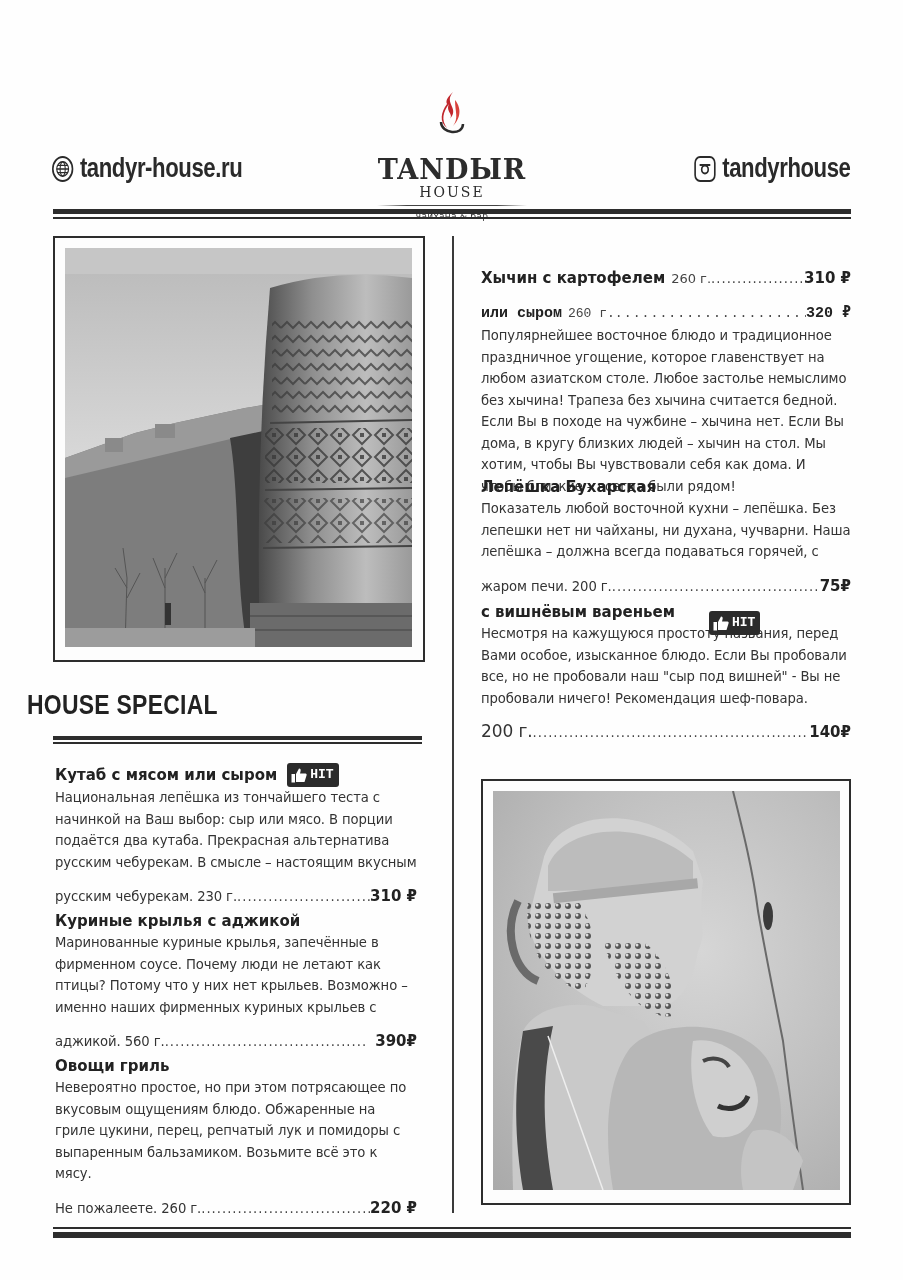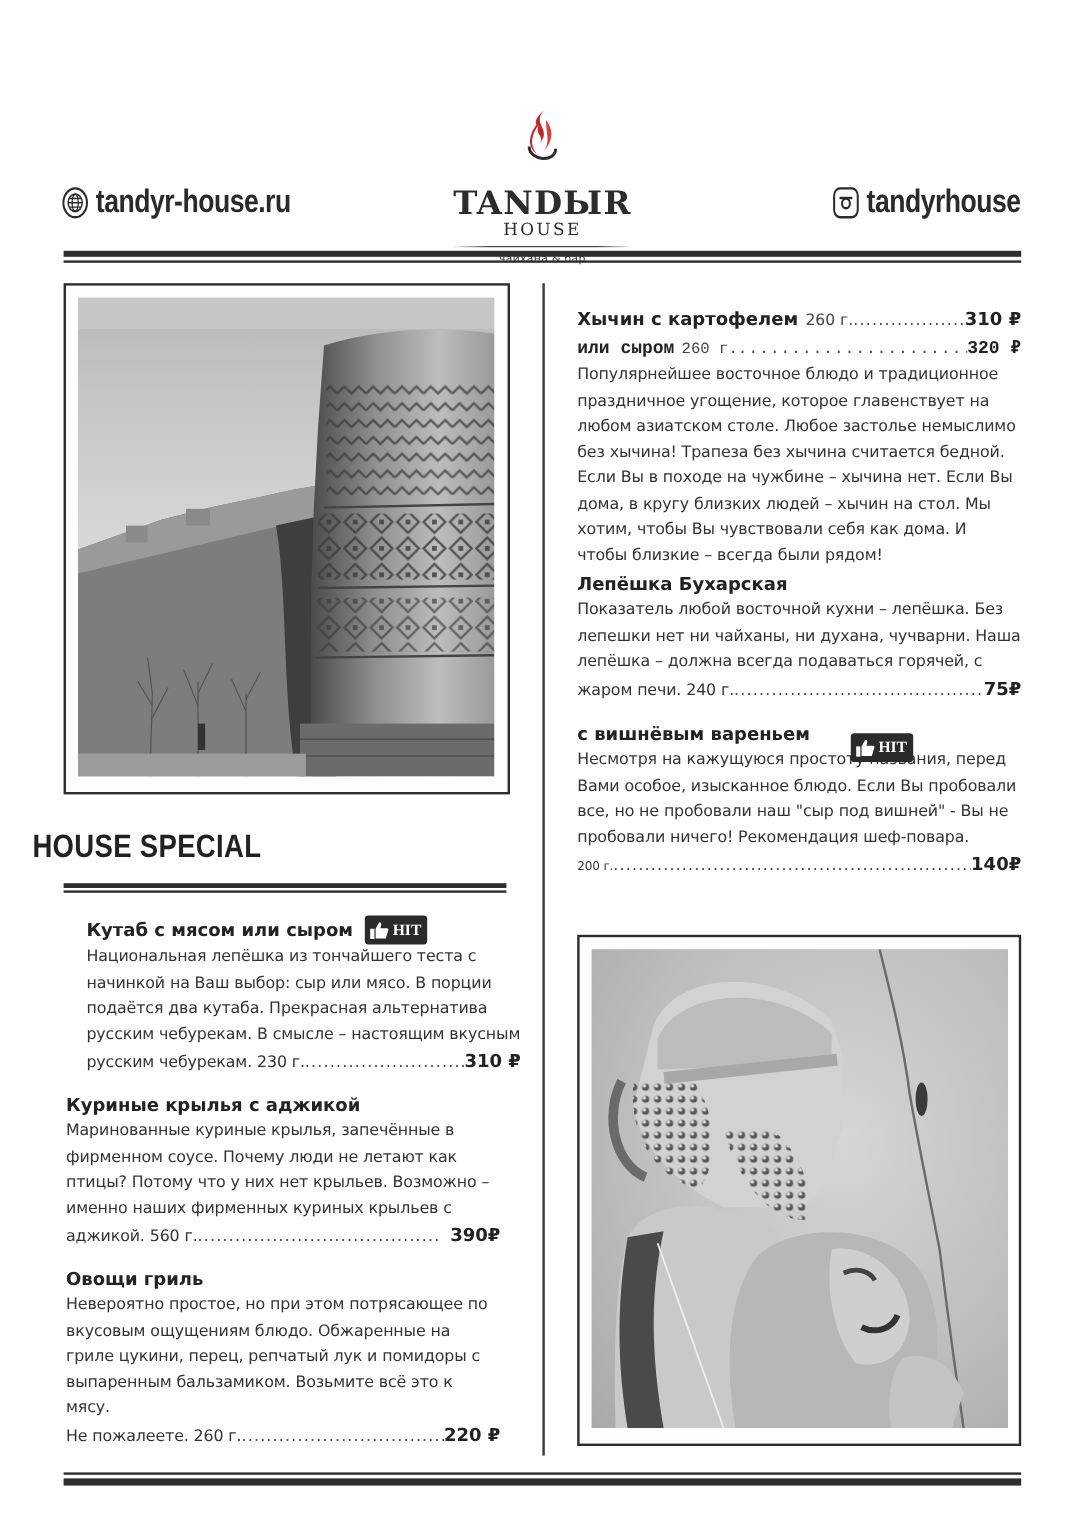--- a/index.html
+++ b/index.html
@@ -30,28 +30,28 @@
 
     .vdivider { position: absolute; left: 452px; top: 236px; width: 2px; height: 977px; background: #3a3a3a; }
 
     
     .section-title { position: absolute; left: 27px; top: 690px; font-family: "Liberation Sans", sans-serif;
       font-weight: bold; font-size: 27px; color: #222; transform: scaleX(0.85); transform-origin: left center; letter-spacing: 0.3px; }
 
     .item { position: absolute; font-family: "DejaVu Sans", sans-serif; }
     .item-name { font-weight: bold; font-size: 15px; color: #222; line-height: 22px; display: flex; align-items: center; }
     .item-desc { font-size: 13.2px; color: #333; line-height: 21.5px; letter-spacing: -0.1px; }
-    .price-line { display: flex; align-items: baseline; font-size: 13.2px; color: #333; line-height: 22px; white-space: nowrap; }
+    .price-line { display: flex; align-items: baseline; font-size: 13.2px; color: #333; line-height: 22px; white-space: nowrap; margin-top: 12px; }
     .price-line .dots { flex: 1; overflow: hidden; white-space: nowrap; letter-spacing: 1px; color: #444; }
     .price-line .dots::after { content: "........................................................................................................................................................................"; }
     .price { font-weight: bold; font-size: 15px; color: #222; }
     .weight { font-weight: normal; font-size: 13px; color: #444; margin-left: 6px; }
 
     .hit-badge { display: inline-flex; align-items: center; gap: 3px; background: #2b2b2b; color: #fff;
-      border-radius: 3px; padding: 2px 5px 2px 4px; height: 24px; font-family: Liberation Serif, serif;
+      border-radius: 3px; padding: 2px 5px 2px 4px; height: 24px; font-family: Liberation Mono, monospace;
       font-weight: bold; font-size: 13px; margin-left: 10px; }
   </style>
 </head>
 <body>
 
 <div class="site-link" style="left:52px;">
   <span class="ico-circle">
     <svg width="18" height="18" viewBox="0 0 20 20">
         <circle cx="10" cy="10" r="8" fill="none" stroke="#2a2a2a" stroke-width="1.6"></circle>
         <ellipse cx="10" cy="10" rx="3.5" ry="8" fill="none" stroke="#2a2a2a" stroke-width="1.4"></ellipse>
@@ -136,21 +136,21 @@
     </svg>
   </div>
 </div>
 
 <div class="vdivider"></div>
 
 <div class="section-title">HOUSE SPECIAL</div>
 <div class="rule-thick" style="left:53px; width:369px; top:736px; height:4px;"></div>
 <div class="rule-thin" style="left:53px; width:369px; top:742px; height:1.5px;"></div>
 
-<div class="item" style="left:72px; top:763px; width:362px;">
+<div class="item" style="left:55px; top:763px; width:362px;">
   <div class="item-name">
     <span>Кутаб с мясом или сыром</span>
     <span class="hit-badge">
       <svg width="16" height="16" viewBox="0 0 16 16">
           <rect x="0.5" y="7" width="3.5" height="8.5" fill="#fff"></rect>
           <path d="M5 7 L8 1.5 C9.5 1.5 10 2.5 9.5 4.5 L9 6.5 L14.5 6.5 C15.5 6.5 16 7.5 15.5 8.5 L13.5 15 L5 15 Z" fill="#fff"></path>
         </svg>
       <span>HIT</span>
     </span>
   </div>
@@ -201,42 +201,42 @@
   </div>
   <div class="item-desc">Популярнейшее восточное блюдо и традиционное праздничное угощение, которое главенствует на любом азиатском столе. Любое застолье немыслимо без хычина! Трапеза без хычина считается бедной. Если Вы в походе на чужбине – хычина нет. Если Вы дома, в кругу близких людей – хычин на стол. Мы хотим, чтобы Вы чувствовали себя как дома. И чтобы близкие – всегда были рядом!</div>
 </div>
 
 <div class="item" style="left:481px; top:476px; width:370px;">
   <div class="item-name">
       <span>Лепёшка Бухарская</span>
     </div>
   <div class="item-desc">Показатель любой восточной кухни – лепёшка. Без лепешки нет ни чайханы, ни духана, чучварни. Наша лепёшка – должна всегда подаваться горячей, с</div>
   <div class="price-line">
-    <span class="item-desc">жаром печи. 240 г.</span>
+    <span class="item-desc">жаром печи. 200 г.</span>
     <span class="dots"></span>
     <span class="price">75₽</span>
   </div>
 </div>
 
 <div class="item" style="left:481px; top:601px; width:370px;">
   <div class="item-name" style="position:relative;">
     <span class="hit-badge" style="position:absolute; left:218px; top:10px;">
       <svg width="16" height="16" viewBox="0 0 16 16">
           <rect x="0.5" y="7" width="3.5" height="8.5" fill="#fff"></rect>
           <path d="M5 7 L8 1.5 C9.5 1.5 10 2.5 9.5 4.5 L9 6.5 L14.5 6.5 C15.5 6.5 16 7.5 15.5 8.5 L13.5 15 L5 15 Z" fill="#fff"></path>
         </svg>
       <span>HIT</span>
     </span>
   </div>
   <div class="item-name">
       <span>с вишнёвым вареньем</span>
     </div>
   <div class="item-desc">Несмотря на кажущуюся простоту названия, перед Вами особое, изысканное блюдо. Если Вы пробовали все, но не пробовали наш "сыр под вишней" - Вы не пробовали ничего! Рекомендация шеф-повара.</div>
   <div class="price-line">
-    <span class="item-desc" style="font-size:10px;">200 г.</span>
+    <span class="item-desc" style="font-size:17px;">200 г.</span>
     <span class="dots"></span>
     <span class="price">140₽</span>
   </div>
 </div>
 
 <div class="frame" style="left:481px; top:779px; width:370px; height:426px;">
   <div class="photo" style="left:10px; top:10px; width:347px; height:399px; background: radial-gradient(ellipse at 60% 40%, #d6d6d6 0%, #bdbdbd 60%, #a9a9a9 100%);">
     <svg width="347" height="399" viewBox="0 0 347 399">
       <defs>
         <pattern id="curl" width="10" height="10" patternUnits="userSpaceOnUse">

